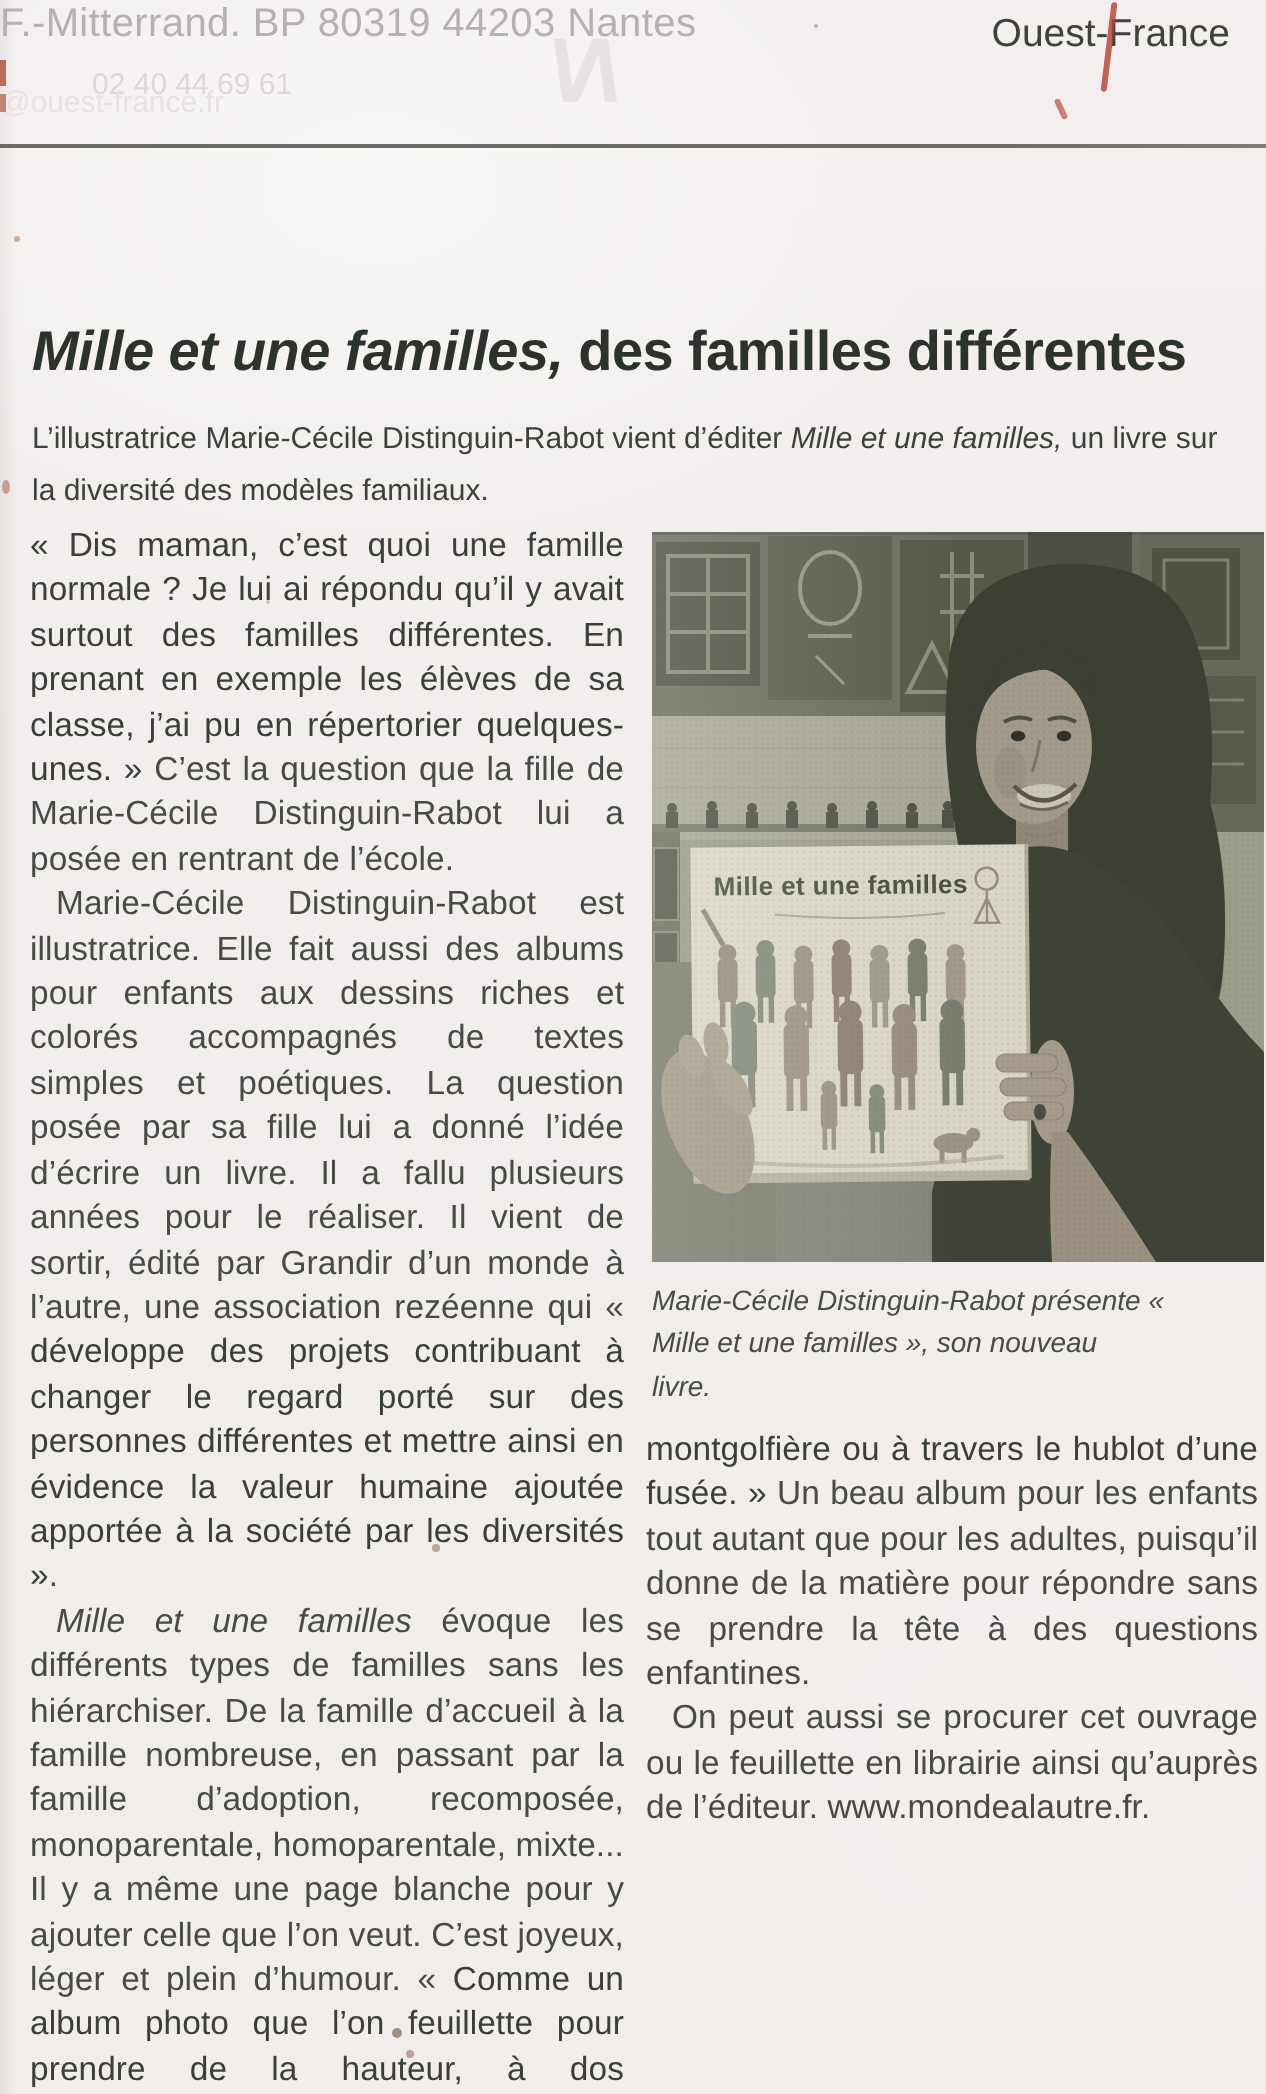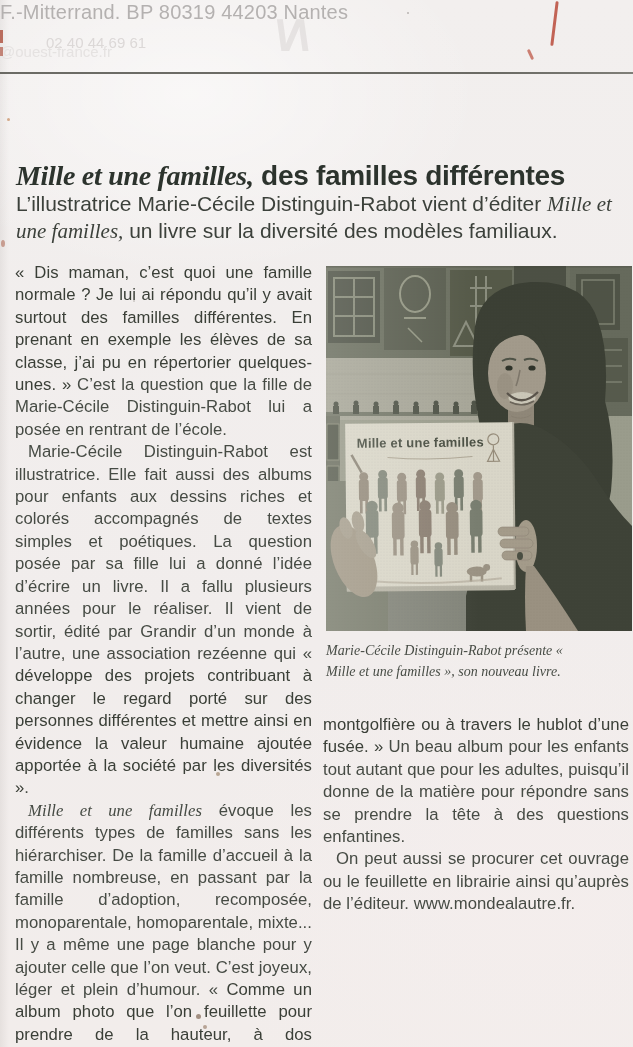--- a/index.html
+++ b/index.html
@@ -27,28 +27,28 @@
   
   .red-slash { position:absolute; left:553px; top:1px; width:3px; height:45px;
     background:#b5402e; border-radius:2px; transform:rotate(7deg); opacity:.8; }
   .red-comma { position:absolute; left:529px; top:49px; width:3px; height:11px;
     background:#b5402e; border-radius:3px; transform:rotate(-25deg); opacity:.65; }
   .red-edge1 { position:absolute; left:0; top:30px; width:3px; height:13px; background:#a8432f; opacity:.75; }
   .red-edge2 { position:absolute; left:0; top:47px; width:3px; height:9px; background:#a8432f; opacity:.6; }
   
   .headline { position:absolute; left:16px; top:160px; width:606px;
     font-size:28px; font-weight:bold; letter-spacing:-.3px; color:#2c332d; }
-  .standfirst { position:absolute; left:16px; top:191px; width:602px;
-    font-size:21px; line-height:25.5px; color:#3c413b; }
+  .standfirst { position:absolute; left:16px; top:207px; width:602px;
+    font-size:15px; line-height:25.5px; color:#3c413b; }
   
   .col p { text-align:justify; font-size:16.7px; line-height:22.4px;
     color:#464b44; letter-spacing:.05px; }
   .col p.ind { text-indent:13px; }
   .rb { font-weight:normal; color:#3a3f37; }
-  .ri { font-style:italic;font-family:Liberation Serif, serif; }
+  .ri { font-style:italic; }
   .col-left  { position:absolute; left:15px;  top:262px; width:297px; }
   .col-right { position:absolute; left:323px; top:714px; width:306px; }
   
   .photo { position:absolute; left:326px; top:266px; width:306px; height:365px; }
   .caption { position:absolute; left:326px; top:640px; width:256px;
     font-size:14px; line-height:21.4px; color:#474c45; }
   
   .speck { position:absolute; border-radius:50%; }
   .s1 { left:216px; top:772px; width:4px; height:4px; background:#8a6b4a; opacity:.55; }
   .s2 { left:196px; top:1014px; width:5px; height:5px; background:#6e523c; opacity:.6; }
@@ -62,20 +62,21 @@
 <body>
 
 <div class="sheet">
 
   <div class="mast-faded addr">F.-Mitterrand. BP 80319 44203 Nantes</div>
   <div class="mast-faded phone">02 40 44 69 61</div>
   <div class="mast-faded email">@ouest-france.fr</div>
   <div class="watermark">N</div>
 
   <div class="mast-right">
+    <div>Ouest-France</div>
   </div>
 
   <div class="red-slash"></div>
   <div class="red-comma"></div>
   <div class="red-edge1"></div>
   <div class="red-edge2"></div>
 
   <div class="rule"></div>
 
   <h1 class="headline"><span class="ri">Mille et une familles,</span><span> des familles différentes</span></h1>

